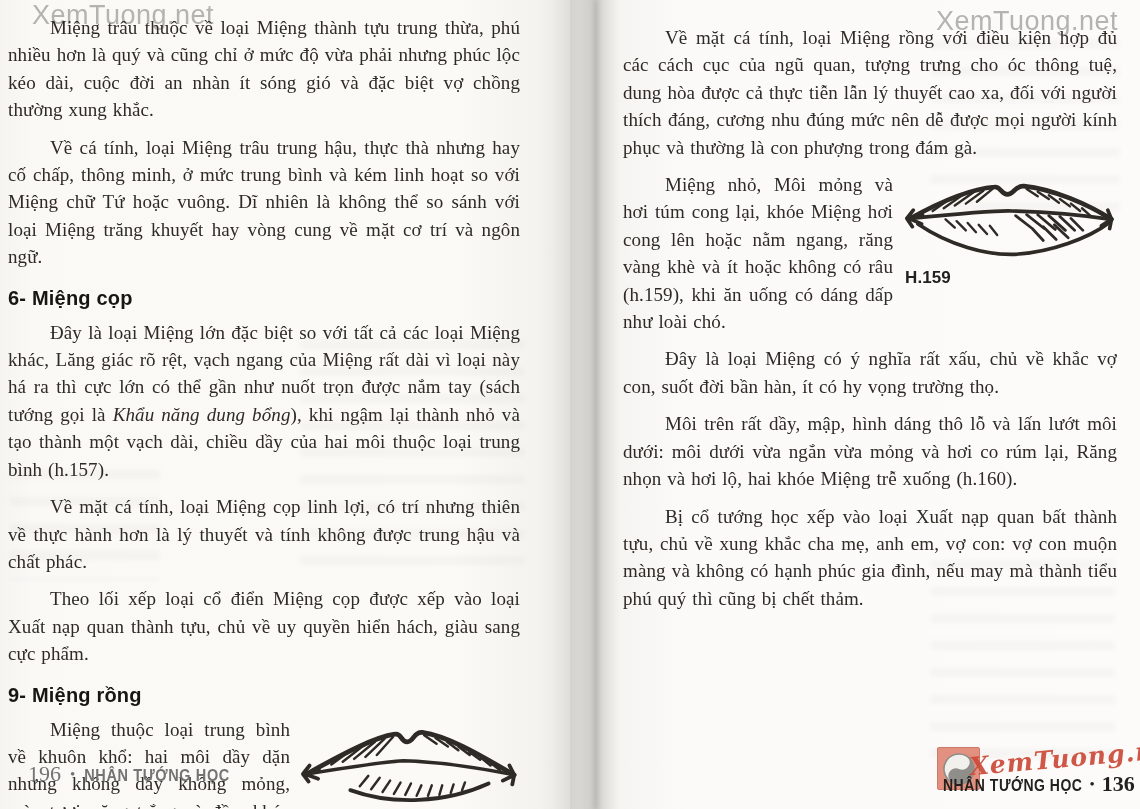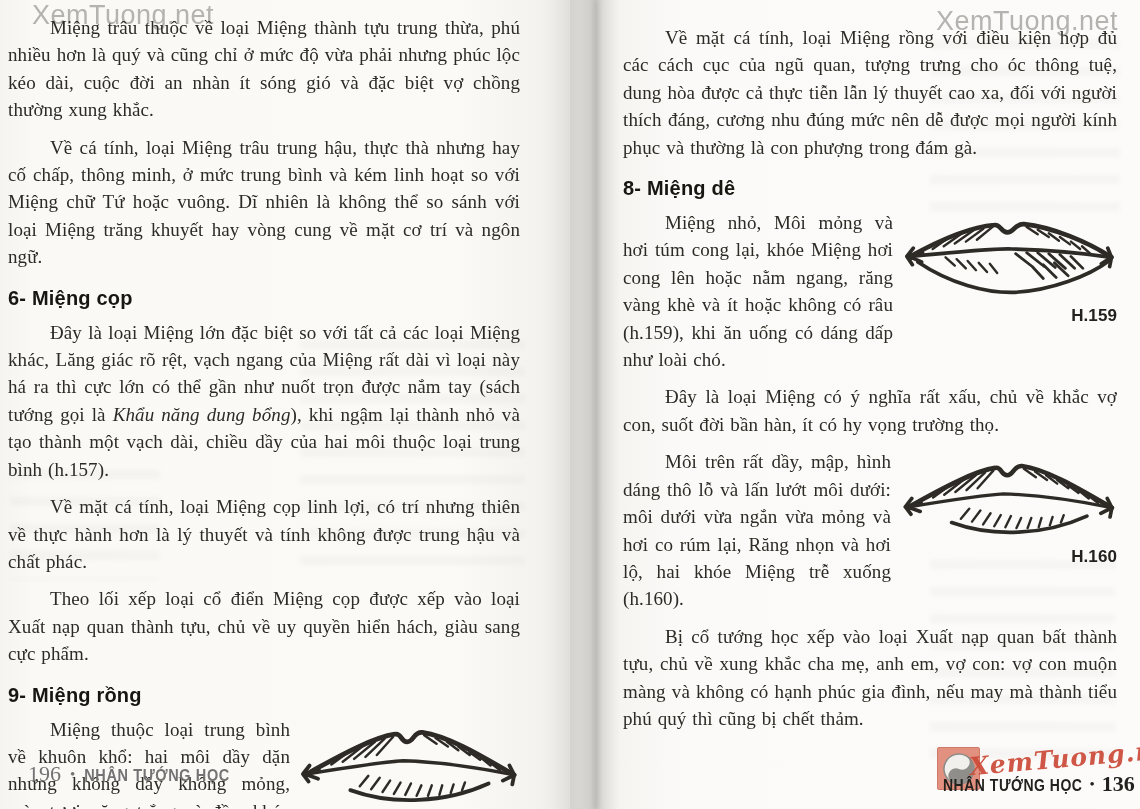--- a/index.html
+++ b/index.html
@@ -24,21 +24,21 @@
     margin:0 0 10px 0;font-size:19px;line-height:27.4px;text-align:justify;
     text-indent:42px;letter-spacing:0.1px;word-spacing:1px;
   }
   p.body .it{font-style:italic;}
   h2.sec{
     font-family:"Liberation Sans","DejaVu Sans",sans-serif;
     font-size:20px;font-weight:bold;color:#181611;
     margin:16px 0 9px 0;letter-spacing:0.2px;
   }
 
-  .figwrap{float:right;text-align:right;position:relative;}
+  .figwrap{float:right;text-align:left;position:relative;}
   .figwrap svg{display:block;}
   .figcap{
     font-family:"Liberation Sans","DejaVu Sans",sans-serif;
     font-weight:bold;font-size:17px;color:#23211d;margin-top:2px;
   }
   .fig158{width:220px;margin:4px 0 2px 10px;}
   .fig159{width:212px;margin:0 0 2px 12px;}
   .fig160{width:214px;margin:6px 0 2px 12px;}
 
   .wm-top{
@@ -155,40 +155,33 @@
 
 <div class="footer-left">
   <span class="pnum">196</span>
   <span class="dot">•</span>
   <span class="btitle">NHÂN TƯỚNG HỌC</span>
 </div>
 
 <div class="col col-right">
   <p class="body">Về mặt cá tính, loại Miệng rồng với điều kiện hợp đủ các cách cục của ngũ quan, tượng trưng cho óc thông tuệ, dung hòa được cả thực tiễn lẫn lý thuyết cao xa, đối với người thích đáng, cương nhu đúng mức nên dễ được mọi người kính phục và thường là con phượng trong đám gà.</p>
 
-  <h2 class="sec">8- Miệng dê</h2>
   <p class="body">
     <span class="figwrap fig159">
       <svg width="212" height="92" viewBox="0 0 230 95">
           <use href="#lips-full"></use>
         </svg>
       <span class="figcap">H.159</span>
     </span>
     <span>Miệng nhỏ, Môi mỏng và hơi túm cong lại, khóe Miệng hơi cong lên hoặc nằm ngang, răng vàng khè và ít hoặc không có râu (h.159), khi ăn uống có dáng dấp như loài chó.</span>
   </p>
   <div class="clear"></div>
   <p class="body">Đây là loại Miệng có ý nghĩa rất xấu, chủ về khắc vợ con, suốt đời bần hàn, ít có hy vọng trường thọ.</p>
 
   <p class="body">
-    <span class="figwrap fig160">
-      <svg width="214" height="88" viewBox="0 0 230 95">
-          <use href="#lips-open"></use>
-        </svg>
-      <span class="figcap">H.160</span>
-    </span>
     <span>Môi trên rất dầy, mập, hình dáng thô lỗ và lấn lướt môi dưới: môi dưới vừa ngắn vừa mỏng và hơi co rúm lại, Răng nhọn và hơi lộ, hai khóe Miệng trễ xuống (h.160).</span>
   </p>
   <div class="clear"></div>
   <p class="body">Bị cổ tướng học xếp vào loại Xuất nạp quan bất thành tựu, chủ về xung khắc cha mẹ, anh em, vợ con: vợ con muộn màng và không có hạnh phúc gia đình, nếu may mà thành tiểu phú quý thì cũng bị chết thảm.</p>
 
 </div>
 
 <div class="footer-right">
   <span class="logo-square">
     <svg width="34" height="34" viewBox="0 0 34 34">

